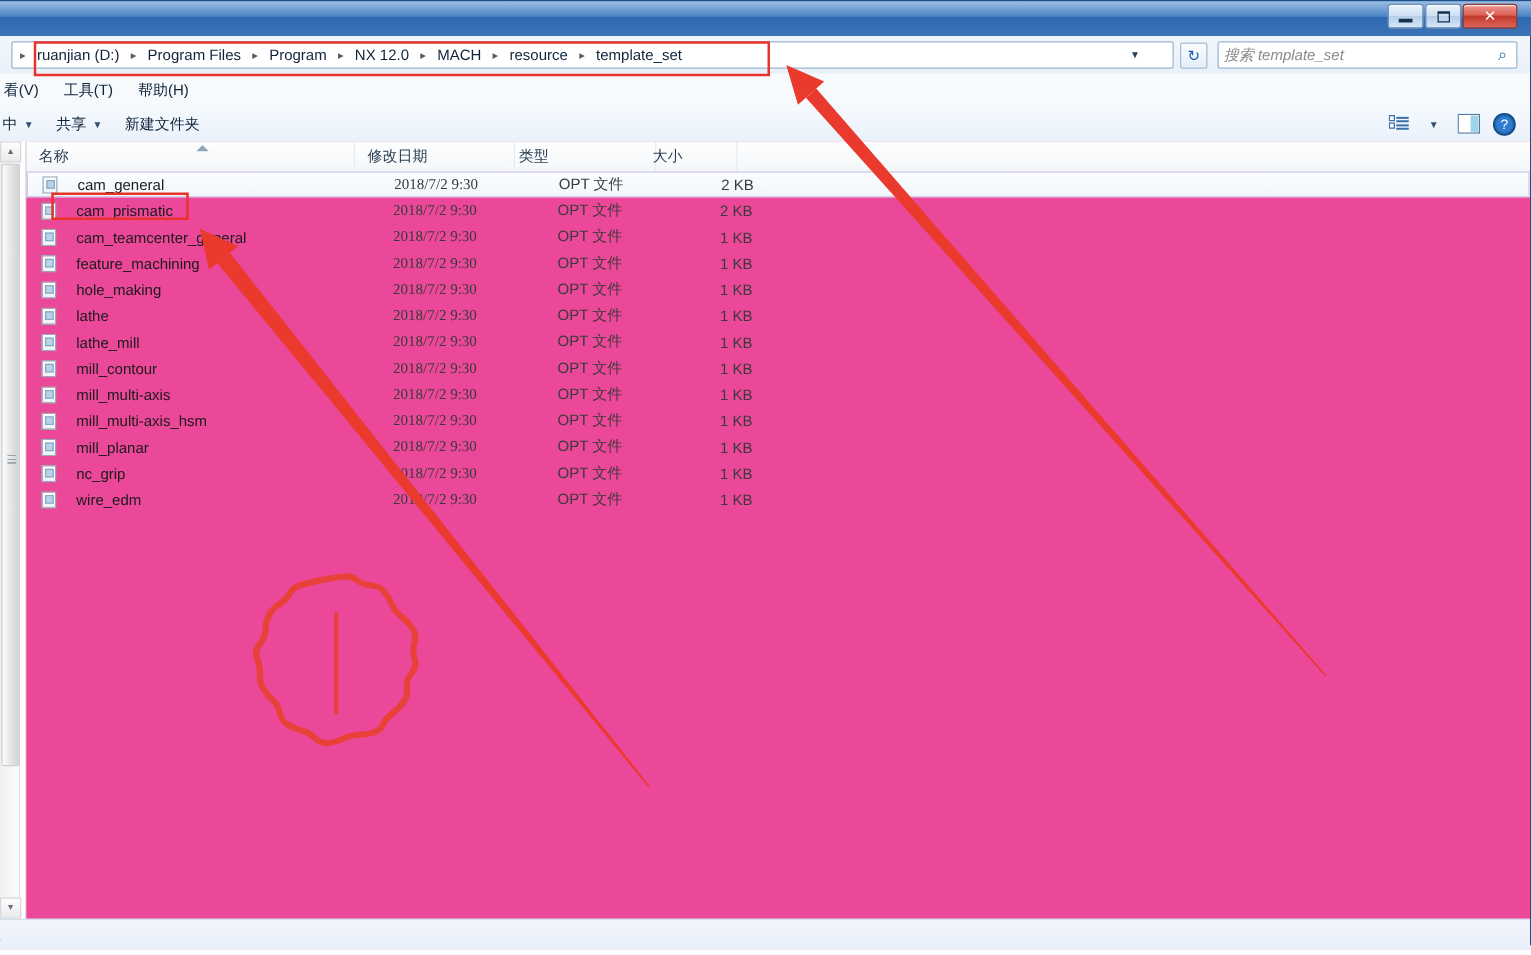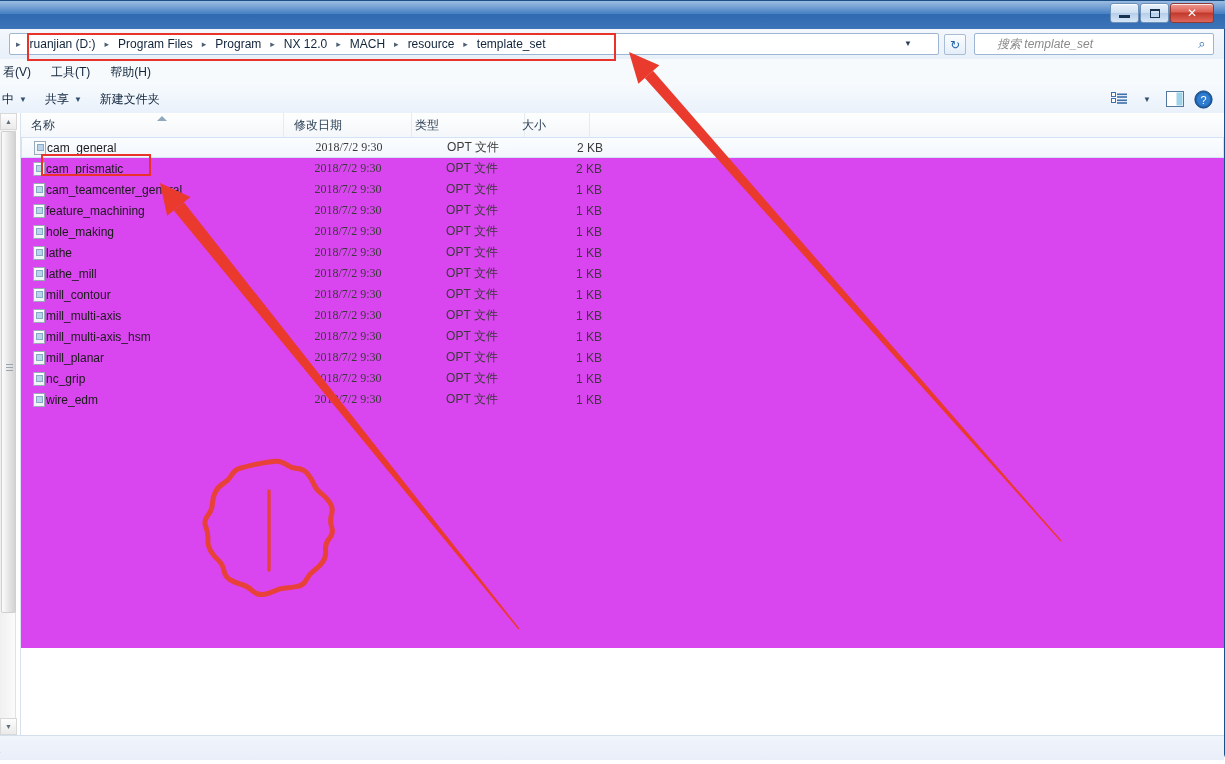--- a/index.html
+++ b/index.html
@@ -78,21 +78,21 @@
     background:linear-gradient(to bottom,#fbfdff,#e4eef9);
     display:flex;align-items:center;justify-content:center;
     color:#1d5fa8;font-size:12px;
   }
   .searchbox{
     position:absolute;left:981px;top:4px;width:240px;height:22px;
     background:#fff;border:1px solid #9cb6d3;border-radius:2px;
     box-sizing:border-box;display:flex;align-items:center;
   }
   .searchbox .ph{
-    flex:1;padding-left:22px;font-style:italic;color:#8a8a8a;font-size:12px;
+    flex:1;padding-left:4px;font-style:italic;color:#8a8a8a;font-size:12px;
     white-space:nowrap;overflow:hidden;
   }
   .search-ico{
     width:22px;text-align:center;color:#2f6cb0;font-size:13px;
   }
 
   
   .menubar{
     position:absolute;left:0;top:30px;width:1231px;height:26px;
     background:#f7fafd;border-bottom:1px solid #dfe8f2;
@@ -150,21 +150,21 @@
                       #9aa4ae 3px 4px,transparent 4px 6px,
                       #9aa4ae 6px 7px);
   }
   .nav-box{
     position:absolute;left:-8px;top:460px;width:18px;height:28px;
     border:1px solid #cfdbe7;border-radius:3px;background:#fdfefe;
   }
 
   
   .filelist{
-    position:absolute;left:28px;top:0;width:1203px;height:535px;background:#d946ef;
+    position:absolute;left:28px;top:0;width:1203px;height:622px;background:#ec4899;
   }
   .col-header{
     position:absolute;left:0;top:0;width:1203px;height:24px;
     background:linear-gradient(to bottom,#fefefe,#f4f7fa);
     border-bottom:1px solid #dfe5ec;
   }
   .ch{
     position:absolute;top:0;height:24px;line-height:24px;
     font-size:12px;color:#2b3f55;padding-left:10px;box-sizing:border-box;
     border-right:1px solid #e6ebf1;
@@ -176,21 +176,21 @@
   }
   .rows{position:absolute;left:0;top:24px;width:1203px;}
   .row{
     position:relative;height:21px;display:flex;align-items:center;
     font-size:12px;color:#1a1a1a;
   }
   .row.selected{
     background:linear-gradient(to bottom,#fbfdff,#f2f7fd);
     border:1px solid #d3e3f5;box-sizing:border-box;height:21px;
   }
-  .c-name{width:263px;display:flex;align-items:center;gap:1px;padding-left:12px;box-sizing:border-box;overflow:hidden;white-space:nowrap;}
+  .c-name{width:263px;display:flex;align-items:center;gap:16px;padding-left:12px;box-sizing:border-box;overflow:hidden;white-space:nowrap;}
   .c-date{width:128px;text-align:center;color:#3a3a3a;font-family:Liberation Serif, serif;}
   .c-type{width:120px;text-align:center;color:#3a3a3a;}
   .c-size{width:78px;text-align:right;color:#3a3a3a;padding-right:8px;box-sizing:border-box;}
   .fileicon{
     position:relative;width:12px;height:14px;flex:0 0 12px;
     background:linear-gradient(to bottom,#ffffff,#eef2f6);
     border:1px solid #9aa9b8;box-sizing:border-box;
   }
   .fileicon:after{
     content:"";position:absolute;left:2px;top:2px;width:7px;height:7px;

